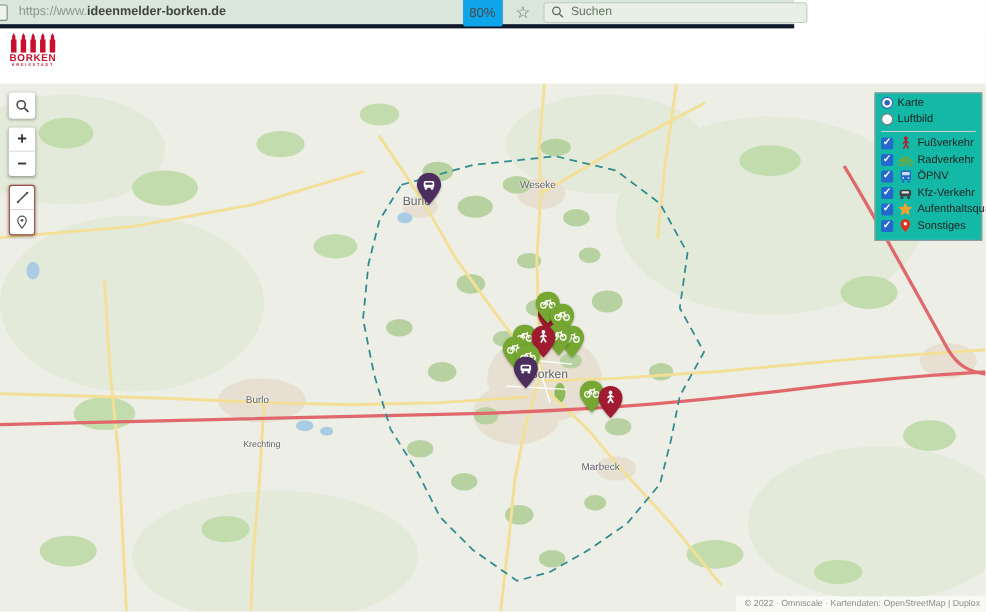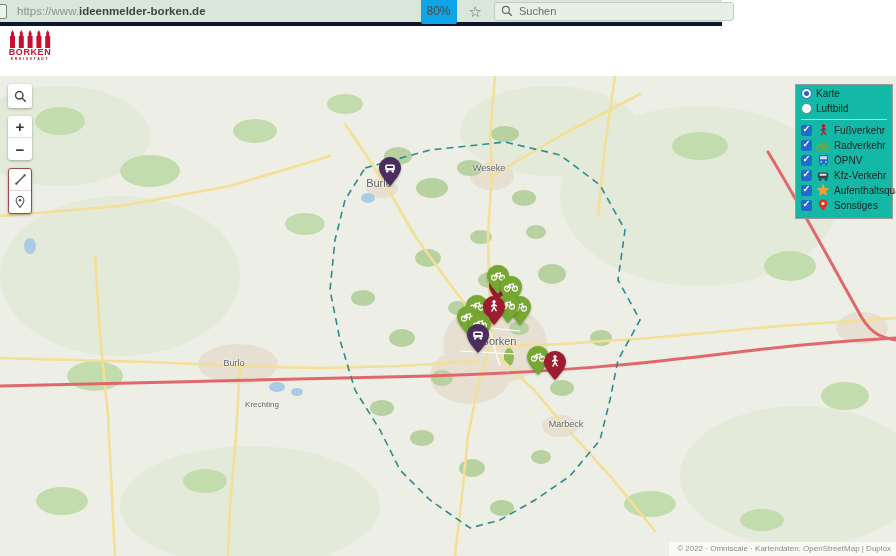--- a/index.html
+++ b/index.html
@@ -204,22 +204,22 @@
     </g>
 
     <path d="M365,92 L430,74 L505,66 L560,79 L600,109 L625,154 L618,204 L640,244 L618,284 L610,324 L600,364 L570,400 L535,424 L500,444 L470,452 L430,424 L400,394 L380,354 L355,314 L340,264 L330,214 L335,164 L345,124 Z" fill="none" stroke="#2e8b8f" stroke-width="1.6" stroke-dasharray="7 5"></path>
   </svg>
 
   <div id="labels-layer">
       <span class="map-label" style="left: 379px; top: 107px; font-size: 11px;">Burlo</span>
       <span class="map-label" style="left: 489px; top: 92px; font-size: 9px;">Weseke</span>
       <span class="map-label" style="left: 499px; top: 265px; font-size: 11px;">Borken</span>
       <span class="map-label" style="left: 234px; top: 287px; font-size: 9px;">Burlo</span>
-      <span class="map-label" style="left: 238px; top: 328px; font-size: 8px; margin-left: 24px;">Krechting</span>
-      <span class="map-label" style="left: 566px; top: 348px; font-size: 9px;">Marbeck</span>
+      <span class="map-label" style="left: 238px; top: 328px; font-size: 8px;">Krechting</span>
+      <span class="map-label" style="left: 546px; top: 348px; font-size: 9px;">Marbeck</span>
     </div>
   <div id="markers-layer">
       <div class="marker" style="left: 379px; top: 81px;"><svg width="22" height="29" viewBox="0 0 22 29">
           <path d="M11,29 C11,29 0,17.8 0,11 C0,4.93 4.93,0 11,0 C17.07,0 22,4.93 22,11 C22,17.8 11,29 11,29 Z" fill="#4b2e5e"></path>
           <g fill="#fff">
             <rect x="6.2" y="7.6" width="9.6" height="6" rx="1.6"></rect>
             <circle cx="8.2" cy="14.4" r="1.2"></circle>
             <circle cx="13.8" cy="14.4" r="1.2"></circle>
           </g>
           <rect x="7.8" y="9" width="6.4" height="2" rx="0.6" fill="#4b2e5e"></rect>

